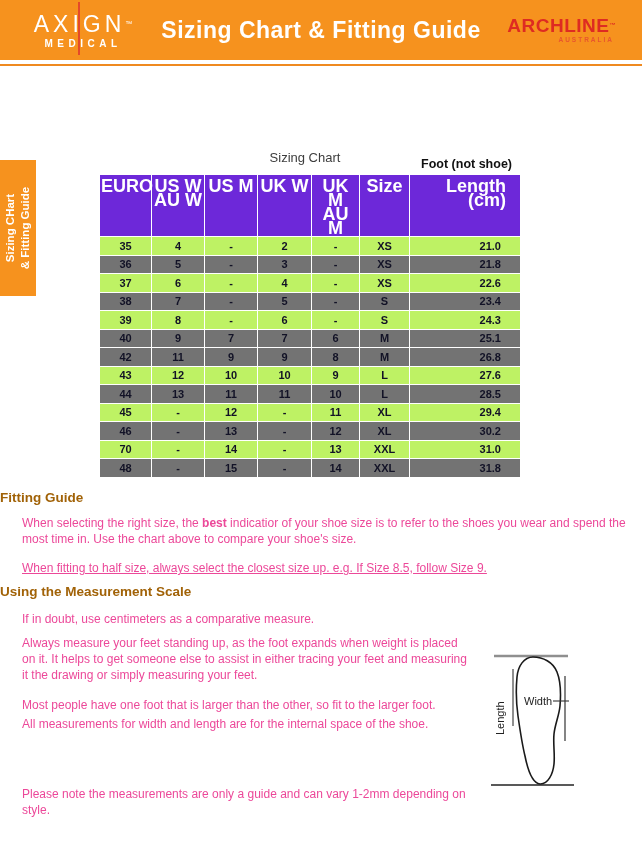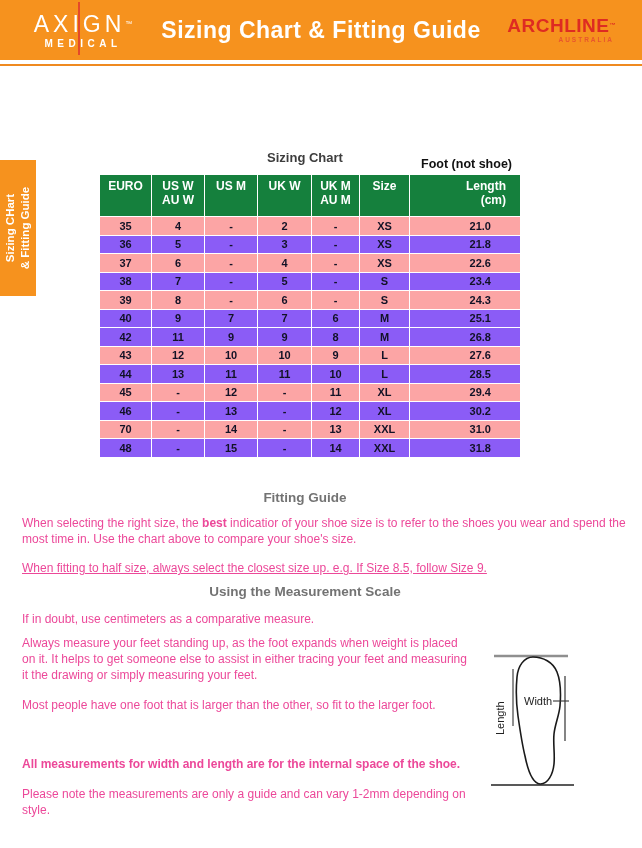--- a/index.html
+++ b/index.html
@@ -25,39 +25,39 @@
   .brand-right .sub{color:#E8562E;font-size:6.5px;font-weight:bold;letter-spacing:2px;margin-top:1px;margin-right:2px;}
 
   
   .side-tab{position:absolute;left:0;top:160px;width:36px;height:136px;background:#F6921E;}
   .side-tab .vtext{position:absolute;left:-50px;top:50px;width:136px;height:36px;
        transform:rotate(-90deg);display:flex;align-items:center;justify-content:center;
        color:#fff;font-size:11.5px;font-weight:bold;line-height:1.3;text-align:center;white-space:pre-line;}
 
   
   .chart-title{position:absolute;left:0;width:610px;top:150px;text-align:center;
-               font-size:13px;font-weight:bold;color:#3d3d3d;}
+               font-size:13px;font-weight:normal;color:#3d3d3d;}
   .foot-note{position:absolute;right:130px;top:157px;font-size:12.5px;font-weight:bold;color:#111;}
 
   table.sizing{position:absolute;left:100px;top:175px;width:420px;border-collapse:separate;border-spacing:0;
                table-layout:fixed;}
-  table.sizing th{background:#15803d;color:#fff;font-size:12px;font-weight:bold;height:36px;
+  table.sizing th{background:#6d28d9;color:#fff;font-size:18px;font-weight:bold;height:36px;
                   vertical-align:top;padding-top:4px;text-align:center;white-space:pre-line;line-height:14px;
                   border-right:1px solid #fff;}
   table.sizing th:last-child{border-right:none;text-align:right;padding-right:14px;}
   table.sizing td{font-size:11px;font-weight:bold;color:#121226;text-align:center;height:17.5px;
                   border-right:1px solid #fff;border-top:1px solid #fff;padding:0;}
-  table.sizing td:last-child{border-right:none;text-align:right;padding-right:29px;}
-  tr.row-blue td{background:#fca5a5;}
-  tr.row-light td{background:#8b5cf6;margin-left:24px;}
+  table.sizing td:last-child{border-right:none;text-align:right;padding-right:19px;}
+  tr.row-blue td{background:#bef264;}
+  tr.row-light td{background:#737373;margin-left:24px;}
   col.c0{width:52px;} col.c1{width:53px;} col.c2{width:53px;} col.c3{width:54px;}
   col.c4{width:48px;} col.c5{width:50px;} col.c6{width:110px;}
 
   
-  .sec-title{position:absolute;left:0;width:610px;text-align:center;font-size:13.5px;font-weight:bold;color:#737373;}
+  .sec-title{position:absolute;left:0;width:610px;text-align:left;font-size:13.5px;font-weight:bold;color:#a16207;}
   .para{position:absolute;left:22px;font-size:12px;line-height:1.33;color:#ec4899;}
   .b{font-weight:bold;}
 
   
   .foot-diagram{position:absolute;left:486px;top:644px;width:122px;height:152px;}
 </style>
 </head>
 <body>
 
 <div class="page">
@@ -230,21 +230,21 @@
   </table>
 
   <div class="sec-title" style="top:490px;">Fitting Guide</div>
   <div class="para" style="top:516px;width:612px;"><span>When selecting the right size, the </span><span class="b">best</span><span> indicatior of your shoe size is to refer to the shoes you wear and spend the most time in. Use the chart above to compare your shoe's size.</span></div>
   <div class="para" style="top:561px;width:612px;text-decoration:underline;">When fitting to half size, always select the closest size up. e.g. If Size 8.5, follow Size 9.</div>
 
   <div class="sec-title" style="top:584px;">Using the Measurement Scale</div>
   <div class="para" style="top:612px;width:612px;">If in doubt, use centimeters as a comparative measure.</div>
   <div class="para" style="top:636px;width:452px;">Always measure your feet standing up, as the foot expands when weight is placed on it. It helps to get someone else to assist in either tracing your feet and measuring it the drawing or simply measuring your feet.</div>
   <div class="para" style="top:698px;width:500px;">Most people have one foot that is larger than the other, so fit to the larger foot.</div>
-  <div class="para" style="top:757px;width:500px;font-weight:bold;">All measurements for width and length are for the internal space of the shoe.</div>
+  <div class="para" style="top:717px;width:500px;">All measurements for width and length are for the internal space of the shoe.</div>
   <div class="para" style="top:787px;width:452px;">Please note the measurements are only a guide and can vary 1-2mm depending on style.</div>
 
   <svg class="foot-diagram" viewBox="0 0 122 152" xmlns="http://www.w3.org/2000/svg">
     <line x1="8" y1="12" x2="82" y2="12" stroke="#8f8f8f" stroke-width="2.4"></line>
     <line x1="5" y1="141" x2="88" y2="141" stroke="#222" stroke-width="1.6"></line>
     <path fill="none" stroke="#1a1a1a" stroke-width="1.6" d="M 47 13
          C 38 13, 32 22, 31 33
          C 30 44, 30 58, 32 72
          C 34 86, 36 100, 39 112
          C 41 122, 45 139, 54 140

